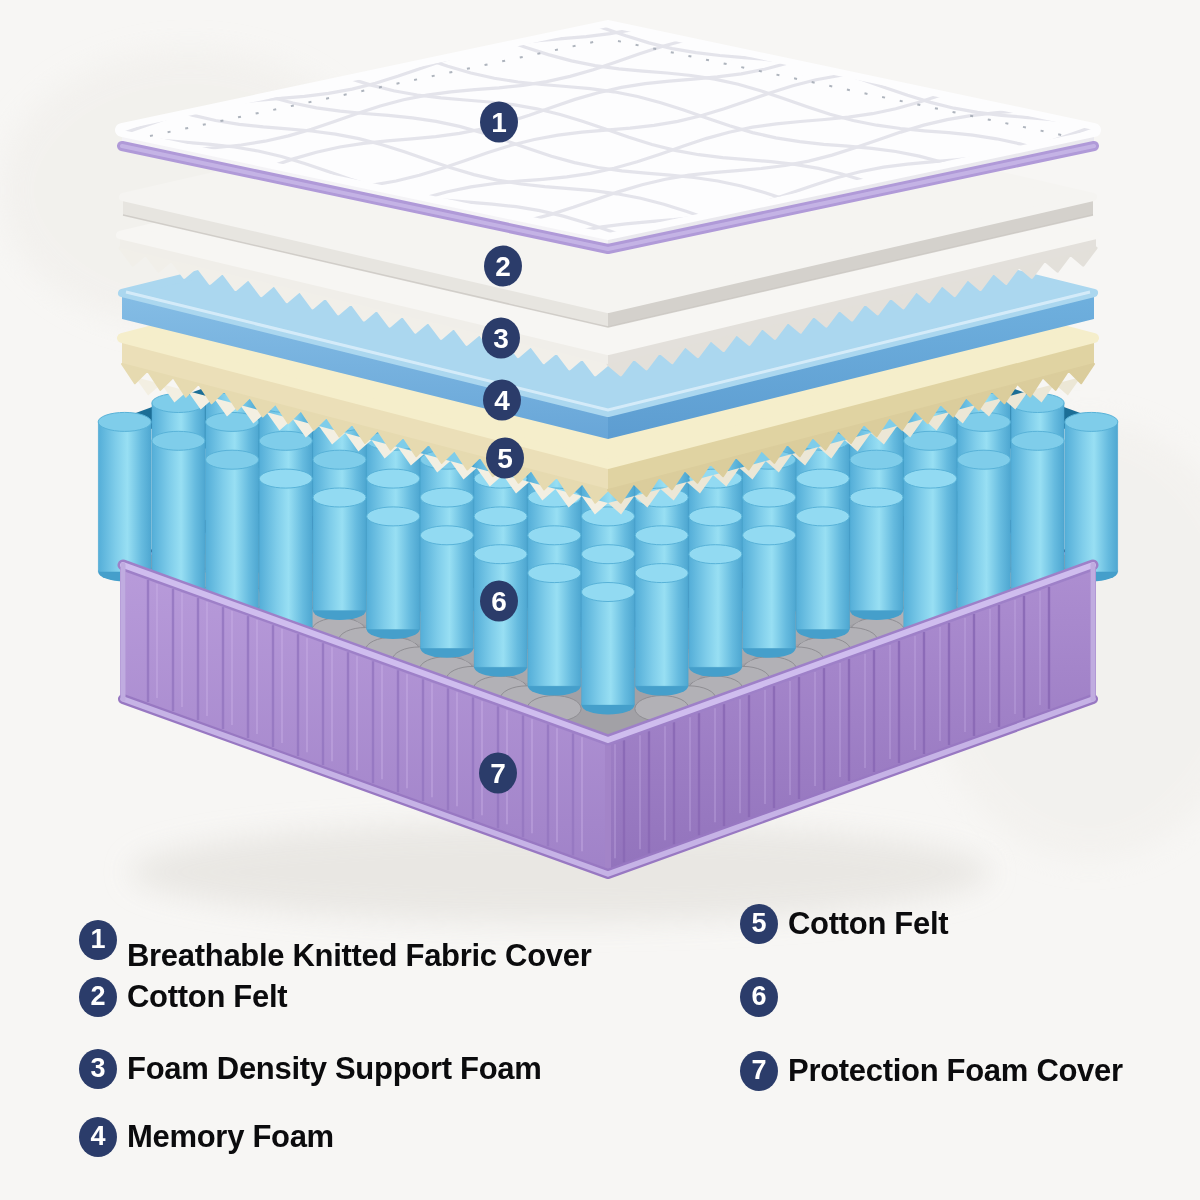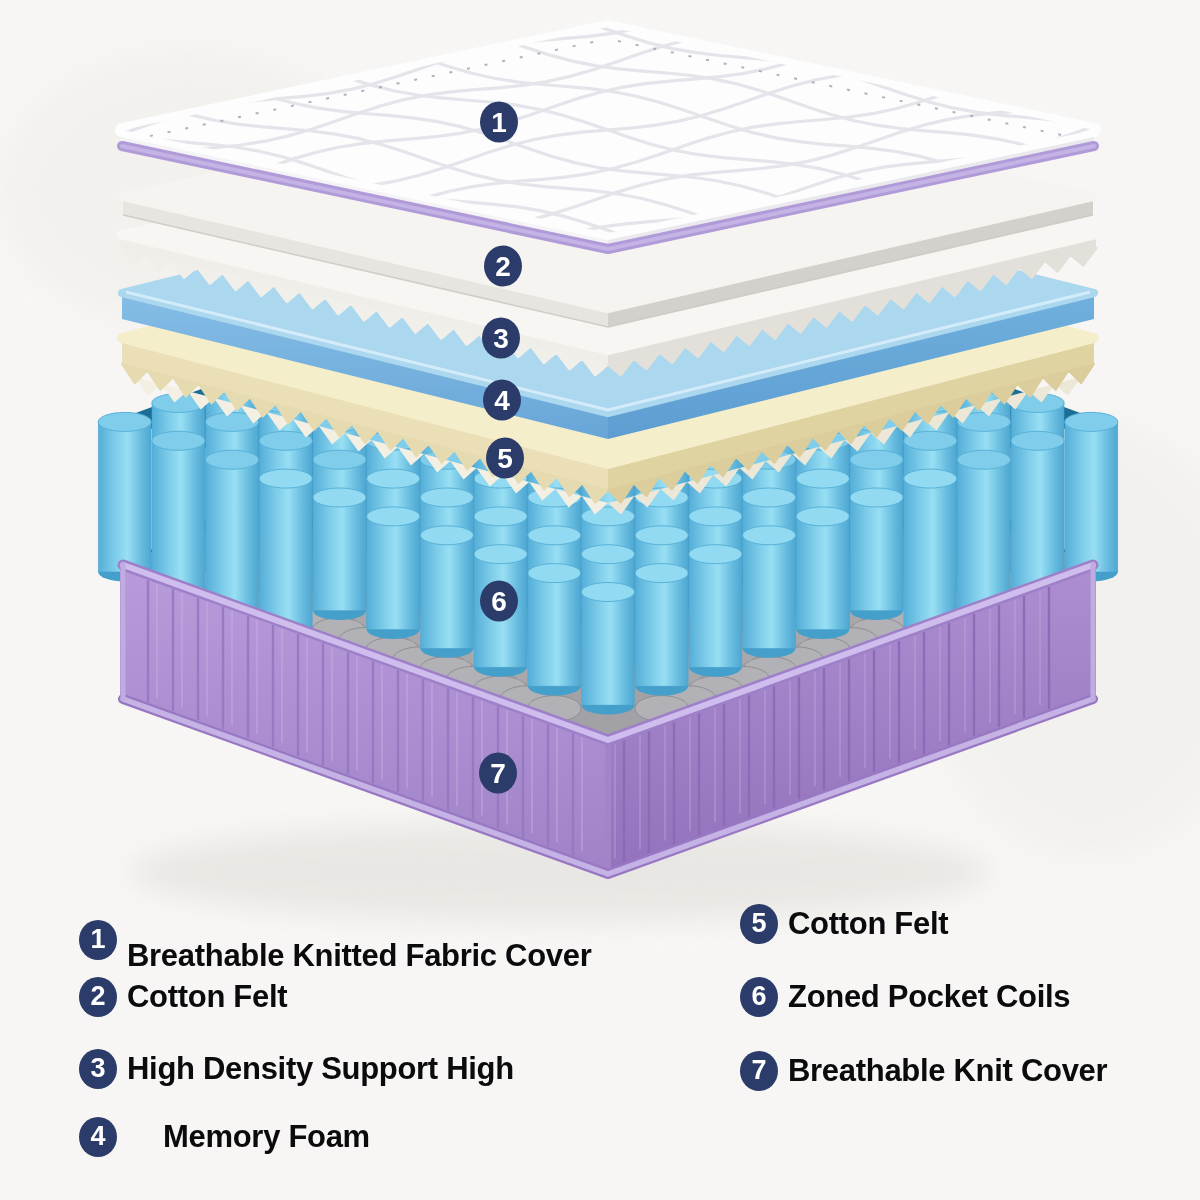--- a/index.html
+++ b/index.html
@@ -601,40 +601,39 @@
     <div class="legend-row" style="top:977px;left:79px">
       <span class="lbadge" style="background: rgb(43, 60, 106); color: rgb(255, 255, 255);">
           <span>2</span>
         </span>
       <span class="llabel" style="color: rgb(11, 11, 13);">Cotton Felt</span>
     </div>
     <div class="legend-row" style="top:1049px;left:79px">
       <span class="lbadge" style="background: rgb(43, 60, 106); color: rgb(255, 255, 255);">
           <span>3</span>
         </span>
-      <span class="llabel" style="color: rgb(11, 11, 13);">High Density Support High</span>
+      <span class="llabel" style="color: rgb(11, 11, 13);">Foam Density Support Foam</span>
     </div>
     <div class="legend-row" style="top:1117px;left:79px">
       <span class="lbadge" style="background: rgb(43, 60, 106); color: rgb(255, 255, 255);">
           <span>4</span>
         </span>
-      <span class="llabel" style="color: rgb(11, 11, 13); margin-left: 36px;">Memory Foam</span>
+      <span class="llabel" style="color: rgb(11, 11, 13);">Memory Foam</span>
     </div>
     <div class="legend-row" style="top:904px;left:740px">
       <span class="lbadge" style="background: rgb(43, 60, 106); color: rgb(255, 255, 255);">
           <span>5</span>
         </span>
       <span class="llabel" style="color: rgb(11, 11, 13);">Cotton Felt</span>
     </div>
     <div class="legend-row" style="top:977px;left:740px">
       <span class="lbadge" style="background: rgb(43, 60, 106); color: rgb(255, 255, 255);">
           <span>6</span>
         </span>
-      <span class="llabel" style="color: rgb(11, 11, 13);">Zoned Pocket Coils</span>
     </div>
     <div class="legend-row" style="top:1051px;left:740px">
       <span class="lbadge" style="background: rgb(43, 60, 106); color: rgb(255, 255, 255);">
           <span>7</span>
         </span>
-      <span class="llabel" style="color: rgb(11, 11, 13);">Breathable Knit Cover</span>
+      <span class="llabel" style="color: rgb(11, 11, 13);">Protection Foam Cover</span>
     </div>
   </div>
 </div>
 
 </body></html>

